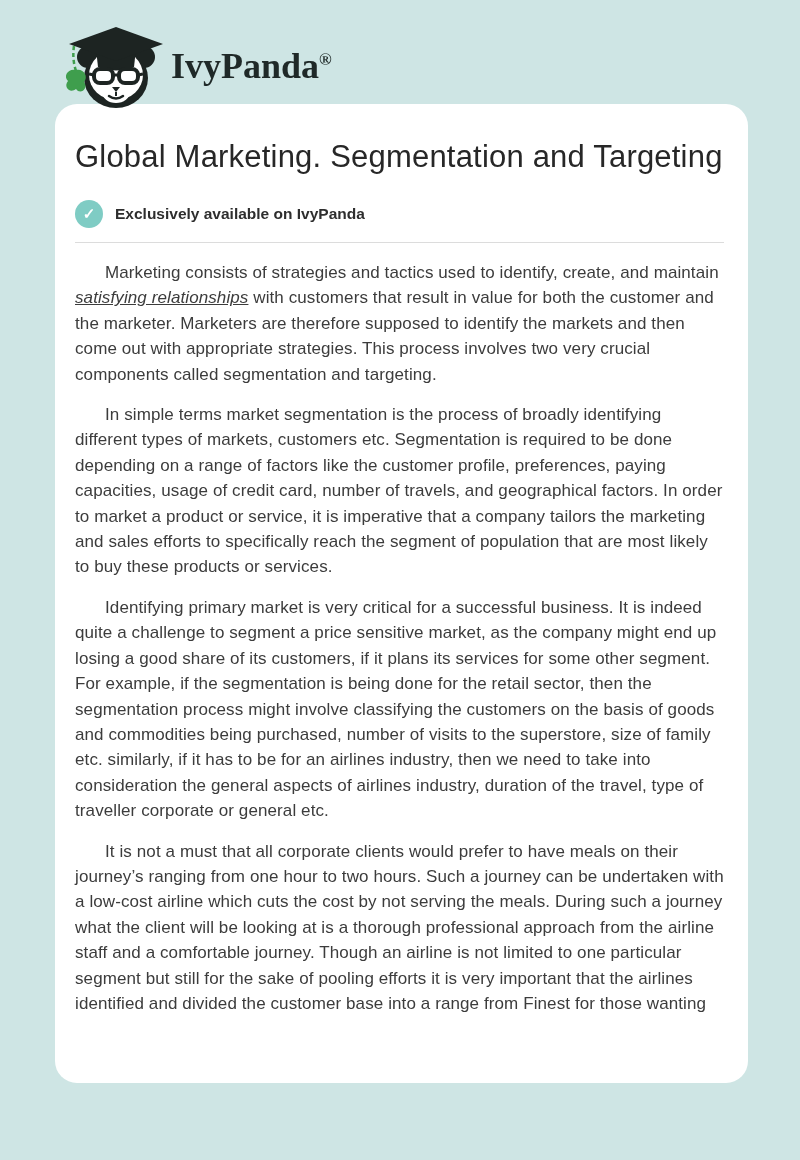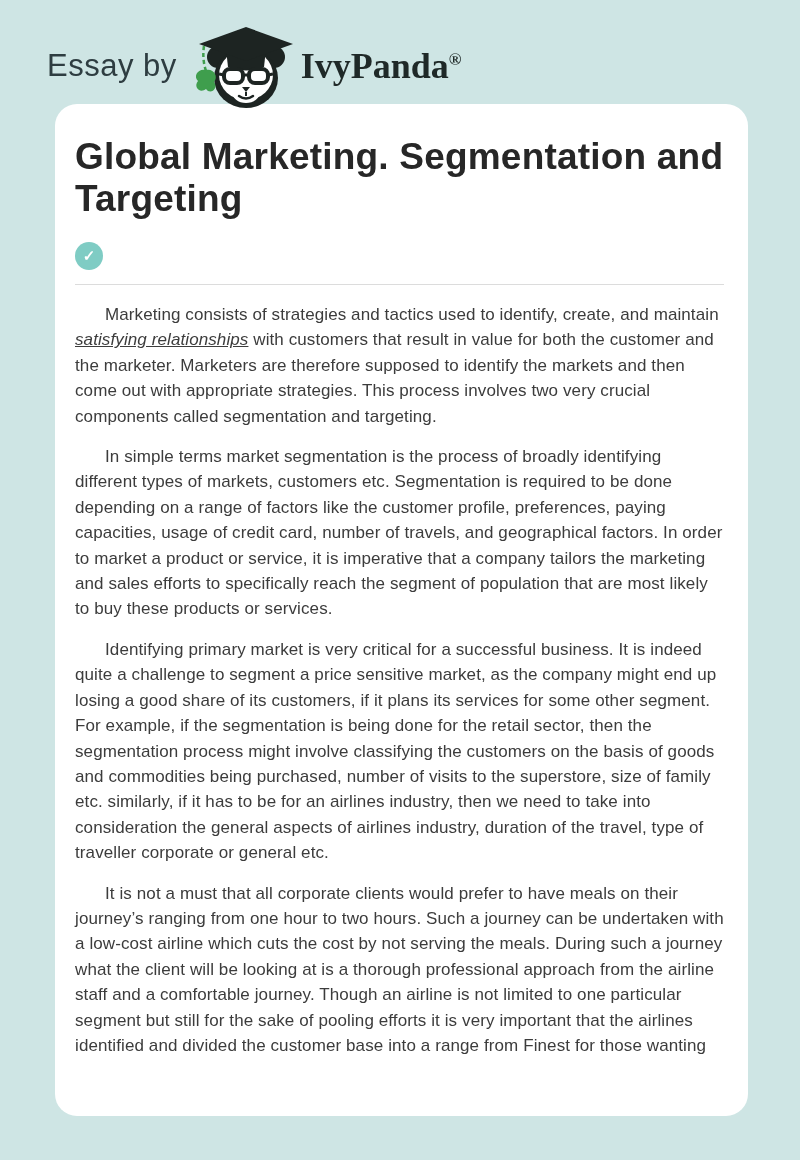--- a/index.html
+++ b/index.html
@@ -51,23 +51,23 @@
   .essay-card {
     background: #ffffff;
     width: 693px;
     min-height: 979px;
     margin-left: 55px;
     margin-top: 0px;
     border-radius: 22px;
     padding: 32px 24px 42px 20px;
   }
   .page-title {
-    font-size: 37px;
+    font-size: 31px;
     line-height: 42px;
-    font-weight: 700;
+    font-weight: 400;
     color: #272727;
     letter-spacing: 0.2px;
     margin-bottom: 22px;
   }
   .badge-row {
     display: flex;
     align-items: center;
     margin-bottom: 14px;
   }
   .check-circle {
@@ -102,21 +102,20 @@
     margin-bottom: 15px;
     letter-spacing: 0.1px;
   }
   .essay-body p:last-child { margin-bottom: 16px; }
   .italic { font-style: italic; text-decoration: underline; }
 </style>
 </head>
 <body>
 
 <header class="page-header">
-  <span class="essay-by">Essay by</span>
 
   <span class="logo-wrap">
     <svg width="104" height="86" viewBox="0 0 104 86" xmlns="http://www.w3.org/2000/svg" aria-hidden="true">
 
       <circle cx="25" cy="34" r="11" fill="#1d2422"></circle>
       <circle cx="81" cy="34" r="11" fill="#1d2422"></circle>
 
       <ellipse cx="53" cy="55" rx="32" ry="30" fill="#1d2422"></ellipse>
       <ellipse cx="53" cy="52" rx="27" ry="25" fill="#ffffff"></ellipse>
       <ellipse cx="53" cy="69" rx="14" ry="11" fill="#ffffff"></ellipse>
@@ -141,20 +140,21 @@
   </span>
 
   <span class="brand"><span>IvyPanda</span><sup>®</sup></span>
 </header>
 
 <main class="essay-card">
   <h1 class="page-title">Global Marketing. Segmentation and Targeting</h1>
 
   <div class="badge-row">
     <span class="check-circle">✓</span>
+    <span class="badge-label">Exclusively available on IvyPanda</span>
   </div>
 
   <hr class="divider">
 
   <div class="essay-body">
     <p><span>Marketing consists of strategies and tactics used to identify, create, and maintain </span><span class="italic">satisfying relationships</span><span> with customers that result in value for both the customer and the marketer. Marketers are therefore supposed to identify the markets and then come out with appropriate strategies. This process involves two very crucial components called segmentation and targeting.</span></p>
     <p>In simple terms market segmentation is the process of broadly identifying different types of markets, customers etc. Segmentation is required to be done depending on a range of factors like the customer profile, preferences, paying capacities, usage of credit card, number of travels, and geographical factors. In order to market a product or service, it is imperative that a company tailors the marketing and sales efforts to specifically reach the segment of population that are most likely to buy these products or services.</p>
     <p>Identifying primary market is very critical for a successful business. It is indeed quite a challenge to segment a price sensitive market, as the company might end up losing a good share of its customers, if it plans its services for some other segment. For example, if the segmentation is being done for the retail sector, then the segmentation process might involve classifying the customers on the basis of goods and commodities being purchased, number of visits to the superstore, size of family etc. similarly, if it has to be for an airlines industry, then we need to take into consideration the general aspects of airlines industry, duration of the travel, type of traveller corporate or general etc.</p>
     <p>It is not a must that all corporate clients would prefer to have meals on their journey’s ranging from one hour to two hours. Such a journey can be undertaken with a low-cost airline which cuts the cost by not serving the meals. During such a journey what the client will be looking at is a thorough professional approach from the airline staff and a comfortable journey. Though an airline is not limited to one particular segment but still for the sake of pooling efforts it is very important that the airlines identified and divided the customer base into a range from Finest for those wanting</p>
   </div>

